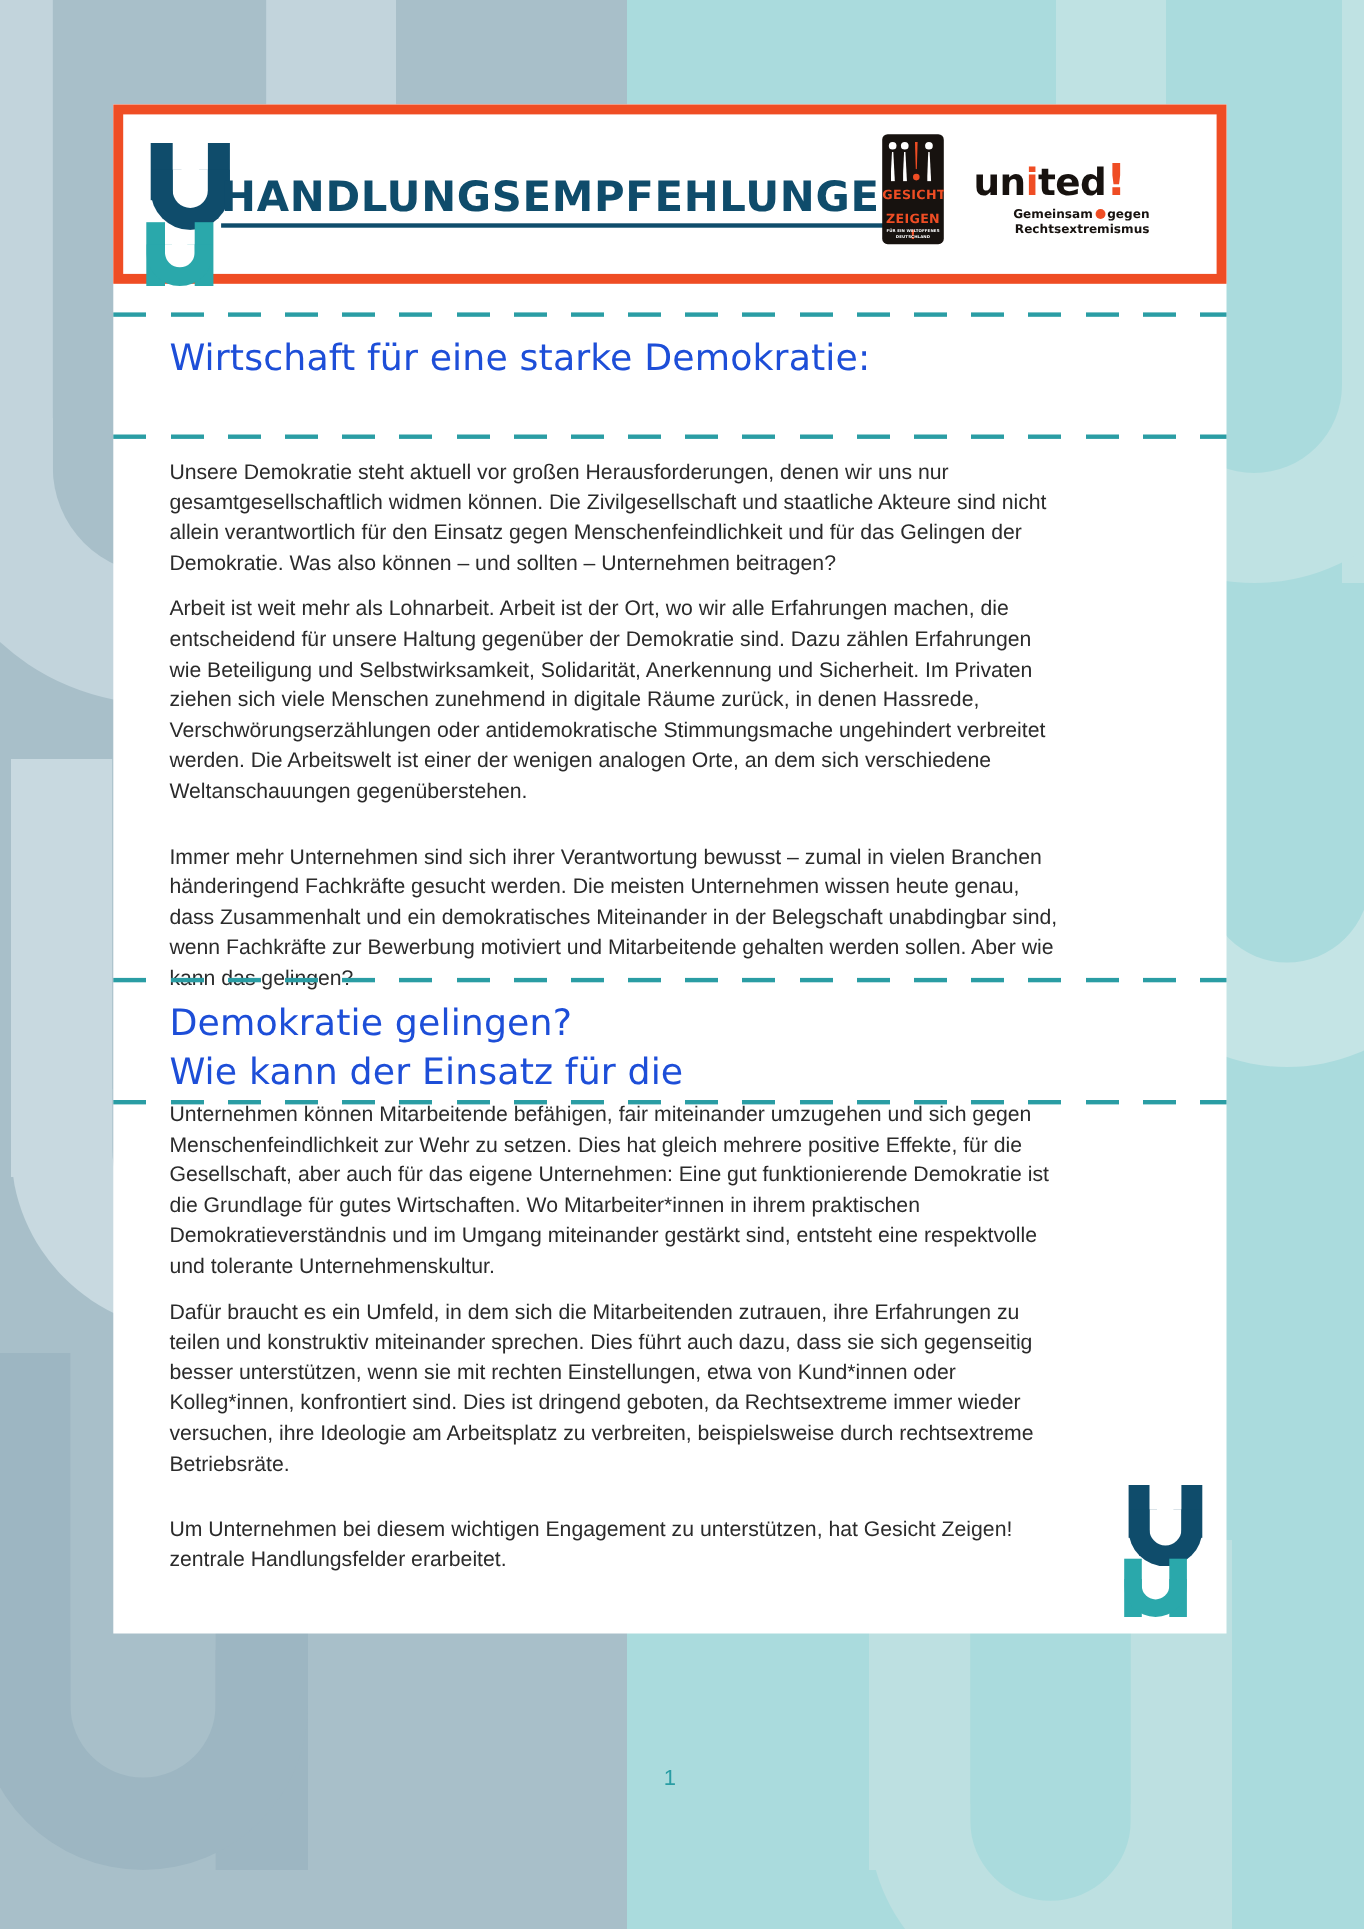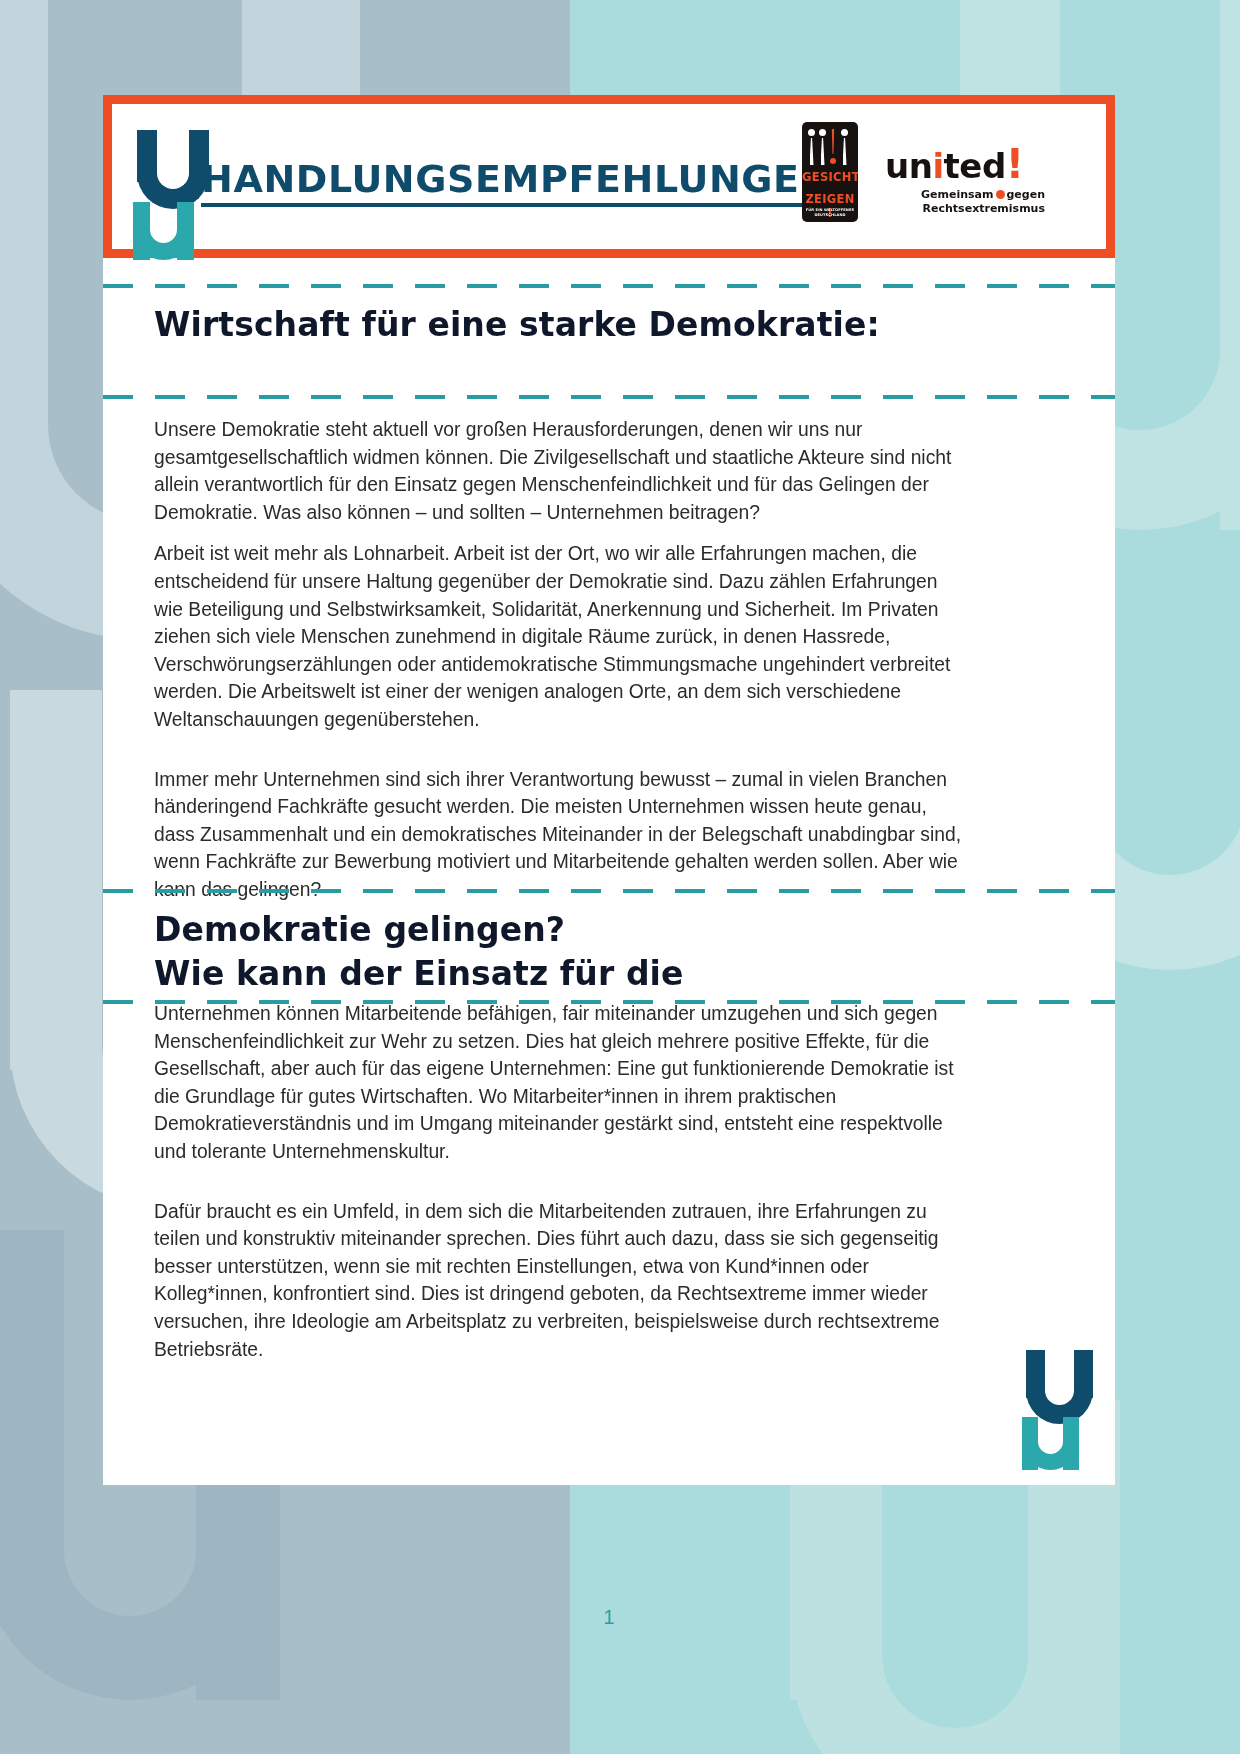--- a/index.html
+++ b/index.html
@@ -292,24 +292,24 @@
       to right,
       #2a9da4 0px, #2a9da4 30px,
       transparent 30px, transparent 52px
     );
   }
 
   .section-heading {
     position: absolute;
     left: 51px;
     font-family: "DejaVu Sans", sans-serif;
-    font-weight: 700;
+    font-weight: 400;
     font-size: 33px;
     line-height: 1.32;
-    color: #0f172a;
+    color: #1d4ed8;
     letter-spacing: 0.1px;
   }
 
   .body-block {
     position: absolute;
     left: 51px;
     width: 815px;
     font-family: "Liberation Sans", sans-serif;
     font-size: 19.3px;
     line-height: 1.43;
@@ -472,20 +472,21 @@
   <div class="section-heading" style="top:650px; width:880px">
     <div>Demokratie gelingen?</div>
     <div>Wie kann der Einsatz für die</div>
   </div>
 
   <div class="dashed-rule" style="top:742px"></div>
 
   <div class="body-block" style="top:742px">
     <p>Unternehmen können Mitarbeitende befähigen, fair miteinander umzugehen und sich gegen Menschenfeindlichkeit zur Wehr zu setzen. Dies hat gleich mehrere positive Effekte, für die Gesellschaft, aber auch für das eigene Unternehmen: Eine gut funktionierende Demokratie ist die Grundlage für gutes Wirtschaften. Wo Mitarbeiter*innen in ihrem praktischen Demokratieverständnis und im Umgang miteinander gestärkt sind, entsteht eine respektvolle und tolerante Unternehmenskultur.</p>
     <p>Dafür braucht es ein Umfeld, in dem sich die Mitarbeitenden zutrauen, ihre Erfahrungen zu teilen und konstruktiv miteinander sprechen. Dies führt auch dazu, dass sie sich gegenseitig besser unterstützen, wenn sie mit rechten Einstellungen, etwa von Kund*innen oder Kolleg*innen, konfrontiert sind. Dies ist dringend geboten, da Rechtsextreme immer wieder versuchen, ihre Ideologie am Arbeitsplatz zu verbreiten, beispielsweise durch rechtsextreme Betriebsräte.</p>
+    <p>Um Unternehmen bei diesem wichtigen Engagement zu unterstützen, hat Gesicht Zeigen! zentrale Handlungsfelder erarbeitet.</p>
   </div>
 
   <div class="page-number">1</div>
 </div>
 
 <div class="footer-logo">
   <div class="navy-stem-l"></div>
   <div class="navy-stem-r"></div>
   <div class="navy-bowl"></div>
   <div class="teal-stem-l"></div>

